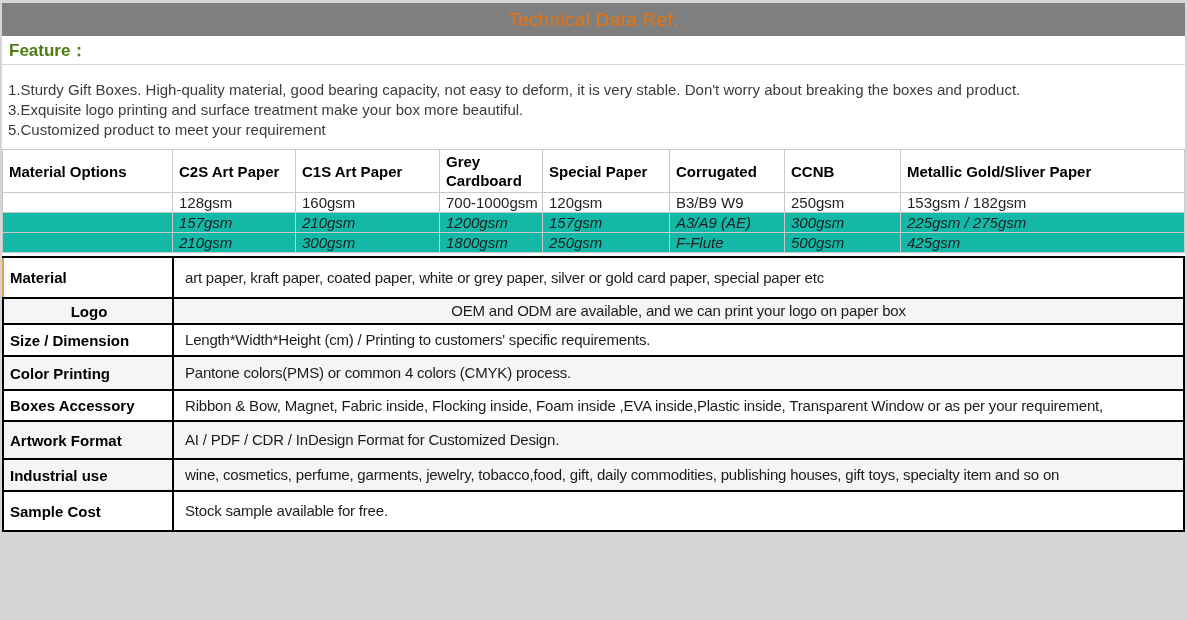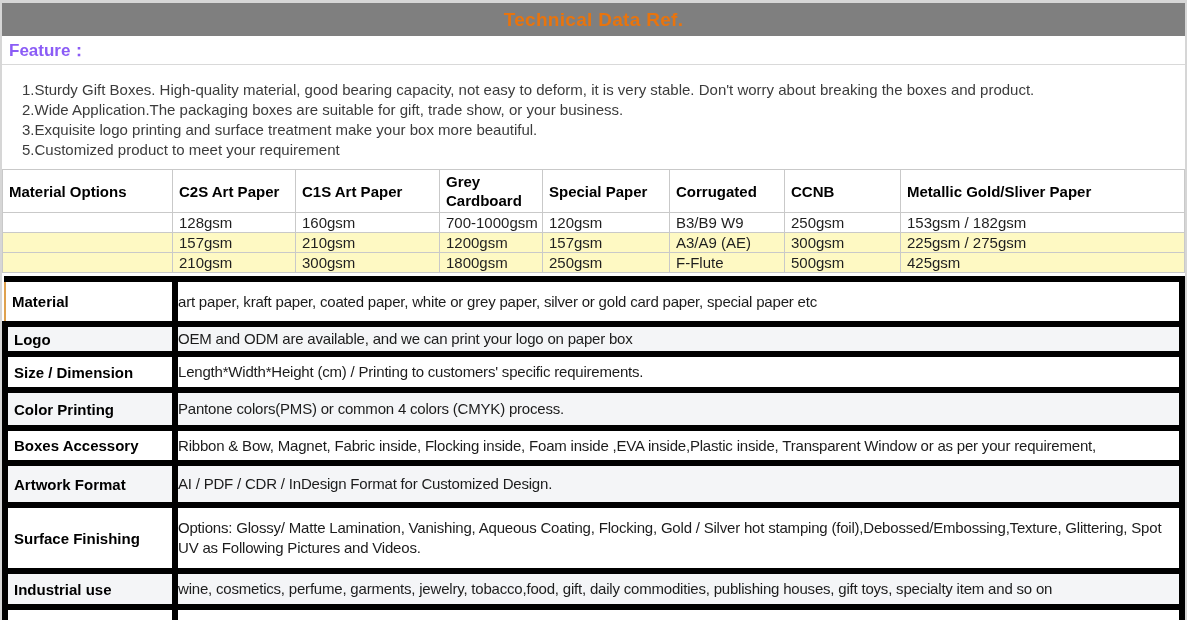--- a/index.html
+++ b/index.html
@@ -15,34 +15,34 @@
   }
   
   .banner {
     margin-top:3px;
     height:33px;
     background:#7f7f7f;
     display:flex; align-items:center; justify-content:center;
   }
   .banner-title {
     color:#e8740e;
-    font-weight:bold;
+    font-weight:normal;
     font-size:19px;
     letter-spacing:.3px;
   }
   
   .feature-head {
     height:28px;
     display:flex; align-items:center;
     padding-left:7px;
     border-bottom:1px solid #d9d9d9;
-    font-weight:bold; font-size:17px; color:#8b5cf6;
+    font-weight:bold; font-size:17px; color:#4d7c0f;
   }
   .features {
-    padding:15px 7px 9px 20px;
+    padding:15px 7px 9px 6px;
   }
   .feature-line {
     font-size:15px; line-height:20px; color:#3c3c3c;
     white-space:nowrap; overflow:hidden;
   }
   
   table.mat {
     width:100%;
     border-collapse:collapse;
     table-layout:fixed;
@@ -62,49 +62,49 @@
     background:#fff;
   }
   table.mat td {
     font-size:15px;
     color:#1f1f1f;
     padding:0 6px;
     height:19px;
     line-height:19px;
     white-space:nowrap;
   }
-  table.mat tr.alt td { background:#fef9c3; }
+  table.mat tr.alt td { background:#14b8a6;font-style:italic; }
   
   table.specs {
     width:100%;
     border-collapse:collapse;
     table-layout:fixed;
     margin-top:3px;
   }
   table.specs td {
-    border:6px solid #000000;
+    border:2px solid #000000;
     vertical-align:middle;
     overflow:hidden;
   }
   td.spec-label {
     font-weight:bold;
     font-size:15px;
     color:#000;
     padding:2px 4px 2px 6px;
   }
   td.spec-value {
     font-size:15px;
     color:#1c1c1c;
     letter-spacing:-0.2px;
-    padding:2px 0;
+    padding:2px 11px;
     line-height:20px;
   }
   tr.srow-gray td { background:#f4f5f7; }
   tr.h37 td { height:35px; }
-  tr.h21 td { height:19px; }
+  tr.h21 td { height:19px;text-align:center; }
   tr.h28 td { height:26px; }
   tr.h30 td { height:28px; }
   tr.h27 td { height:25px;margin-top:44px; }
   tr.h34 td { height:32px; }
   tr.h58 td { height:56px; }
   tr.h36 td { height:34px; }
   tr.accent td.spec-label { border-left:2px solid #dfa14e; }
 </style>
 </head>
 <body>
@@ -112,21 +112,20 @@
 <div class="page">
 
   <div class="banner">
     <span class="banner-title">Technical Data Ref.</span>
   </div>
 
   <div class="feature-head">Feature：</div>
 
   <div class="features">
     <div class="feature-line">1.Sturdy Gift Boxes. High-quality material, good bearing capacity, not easy to deform, it is very stable. Don't worry about breaking the boxes and product.</div>
-    <div class="feature-line">2.Wide Application.The packaging boxes are suitable for gift, trade show, or your business.</div>
     <div class="feature-line">3.Exquisite logo printing and surface treatment make your box more beautiful.</div>
     <div class="feature-line">5.Customized product to meet your requirement</div>
   </div>
 
   <table class="mat">
     <colgroup>
       <col style="width:170px">
         <col style="width:123px">
         <col style="width:144px">
         <col style="width:103px">
@@ -202,24 +201,20 @@
       <td class="spec-value">Pantone colors(PMS) or common 4 colors (CMYK) process.</td>
     </tr>
     <tr class="h27">
       <td class="spec-label">Boxes Accessory</td>
       <td class="spec-value">Ribbon &amp; Bow, Magnet, Fabric inside, Flocking inside, Foam inside ,EVA inside,Plastic inside, Transparent Window or as per your requirement,</td>
     </tr>
     <tr class="h34 srow-gray">
       <td class="spec-label">Artwork Format</td>
       <td class="spec-value">AI / PDF / CDR / InDesign Format for Customized Design.</td>
     </tr>
-    <tr class="h58">
-      <td class="spec-label">Surface Finishing</td>
-      <td class="spec-value">Options: Glossy/ Matte Lamination, Vanishing, Aqueous Coating, Flocking, Gold / Silver hot stamping (foil),Debossed/Embossing,Texture, Glittering, Spot UV as Following Pictures and Videos.</td>
-    </tr>
     <tr class="h28 srow-gray">
       <td class="spec-label">Industrial use</td>
       <td class="spec-value">wine, cosmetics, perfume, garments, jewelry, tobacco,food, gift, daily commodities, publishing houses, gift toys, specialty item and so on</td>
     </tr>
     <tr class="h36">
       <td class="spec-label">Sample Cost</td>
       <td class="spec-value">Stock sample available for free.</td>
     </tr>
   </tbody>
     </table>

